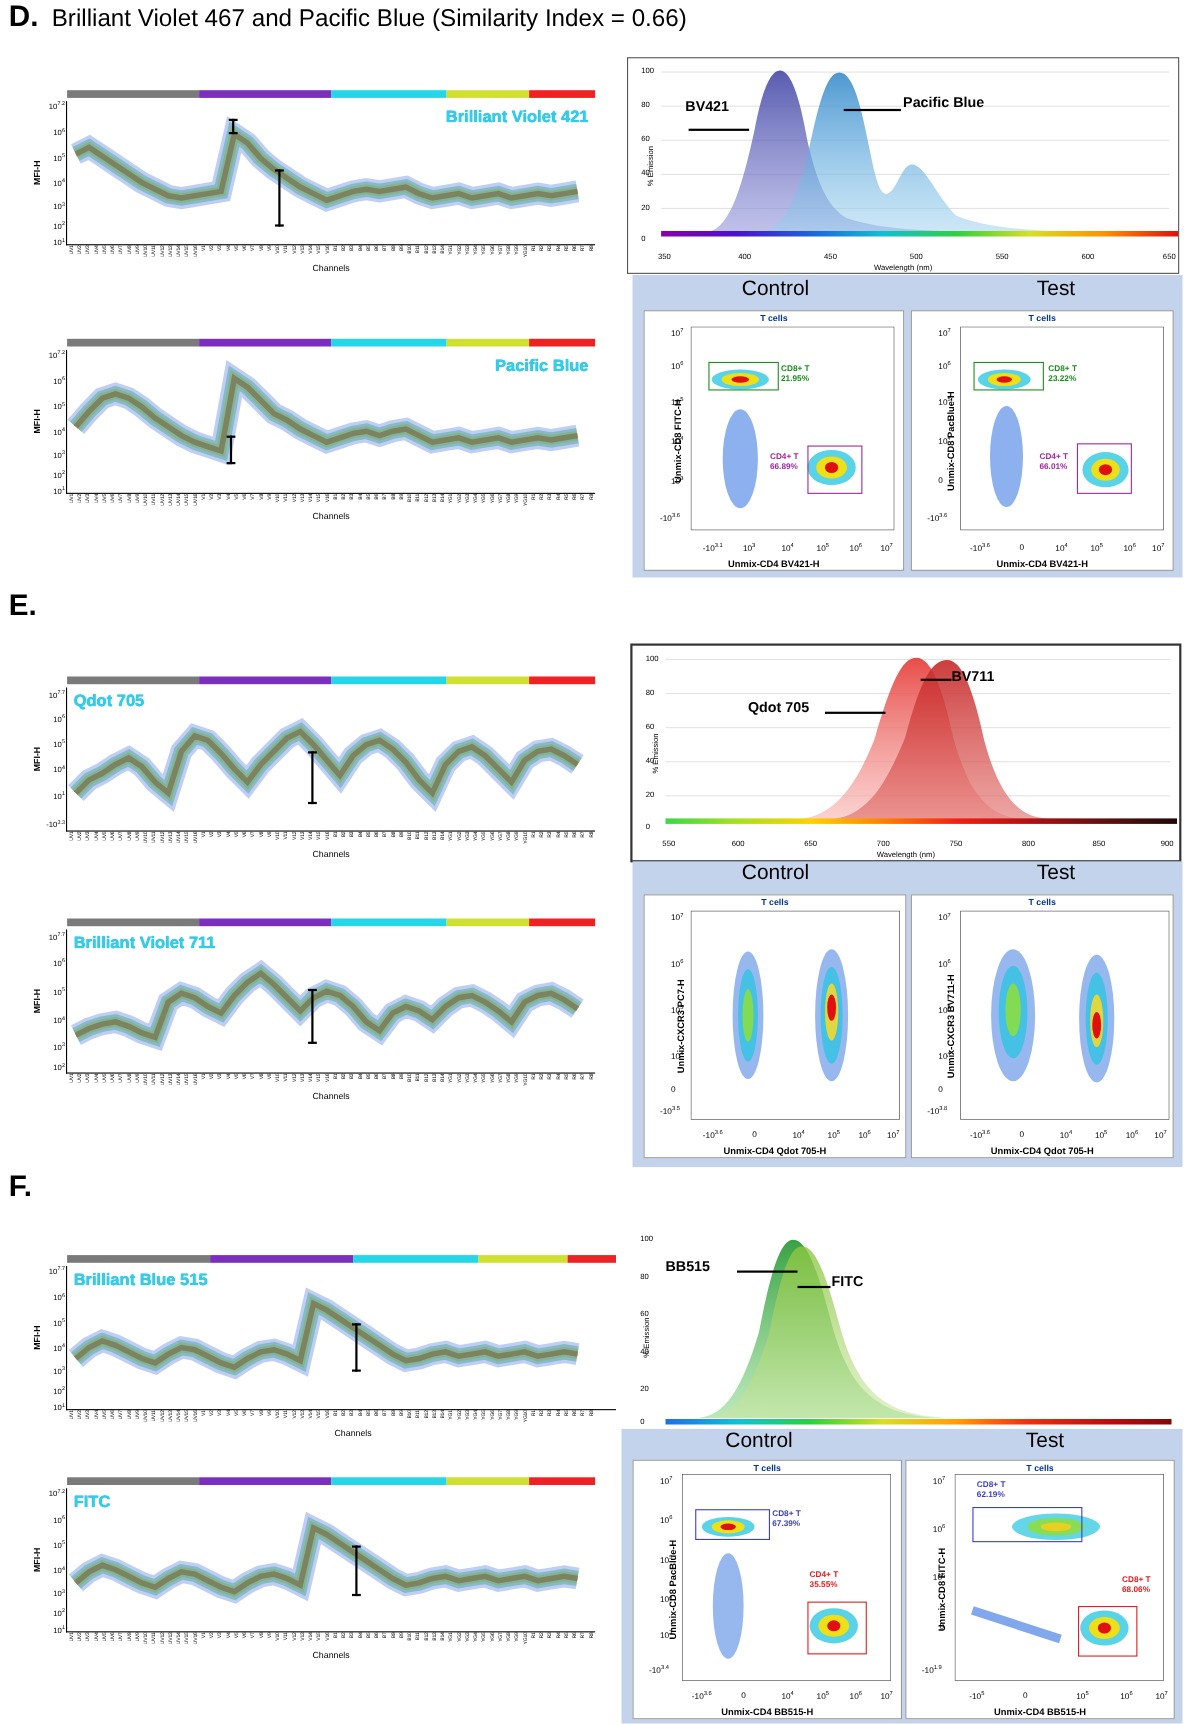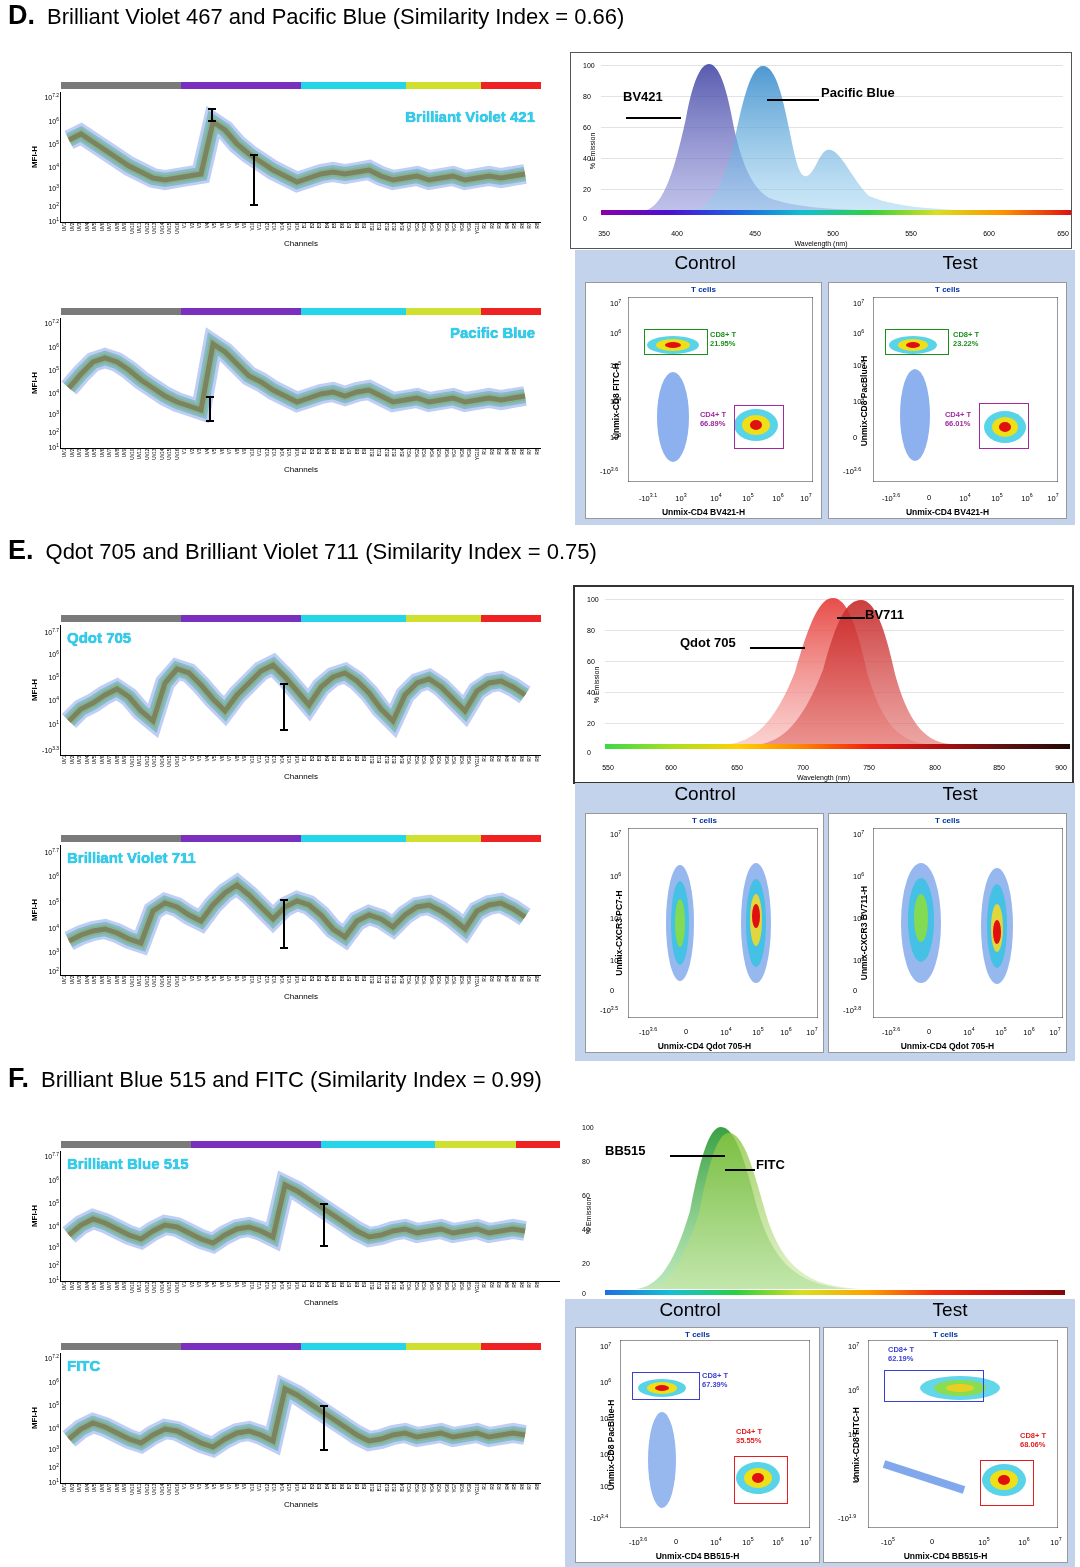--- a/index.html
+++ b/index.html
@@ -59,21 +59,21 @@
   </div>
 
   <div class="sig" style="left:60px;top:92px;width:480px;height:130px;">
     <div class="detbar">
       <span style="flex:16;background:#7a7a7a"></span>
         <span style="flex:16;background:#7b2fbe"></span>
         <span style="flex:14;background:#25d6e8"></span>
         <span style="flex:10;background:#cfe030"></span>
         <span style="flex:8;background:#ee2222"></span>
     </div>
-    <div class="sigtitle" style="right:6px;top:16px;">Brilliant Violet 421</div>
+    <div class="sigtitle" style="right:6px;top:6px;">Brilliant Violet 421</div>
     <div class="ybox">
       <div class="ylab" style="left:-4px;">MFI-H</div>
       <div class="ytick" style="top:4%;">10<sup>7.2</sup></div>
       <div class="ytick" style="top:22%;">10<sup>6</sup></div>
       <div class="ytick" style="top:40%;">10<sup>5</sup></div>
       <div class="ytick" style="top:58%;">10<sup>4</sup></div>
       <div class="ytick" style="top:74%;">10<sup>3</sup></div>
       <div class="ytick" style="top:88%;">10<sup>2</sup></div>
       <div class="ytick" style="top:99%;">10<sup>1</sup></div>
     </div>
@@ -373,21 +373,20 @@
         <span>CD4+ T</span><br>
         <span>66.01%</span>
       </div>
     </div>
   </div>
 </div>
 
 <div class="panel" style="top:535px;height:528px;">
   <div class="panel-head">
     <span class="panel-letter">E.</span>
-    <span class="panel-title">Qdot 705 and Brilliant Violet 711 (Similarity Index = 0.75)</span>
   </div>
 
   <div class="sig" style="left:60px;top:90px;width:480px;height:130px;">
     <div class="detbar">
       <span style="flex:16;background:#7a7a7a"></span>
         <span style="flex:16;background:#7b2fbe"></span>
         <span style="flex:14;background:#25d6e8"></span>
         <span style="flex:10;background:#cfe030"></span>
         <span style="flex:8;background:#ee2222"></span>
     </div>
@@ -676,21 +675,20 @@
         <ellipse cx="124" cy="100" rx="6" ry="24" fill="#f2d82a" opacity="0.9"></ellipse>
         <ellipse cx="124" cy="104" rx="4" ry="12" fill="#e01010"></ellipse>
       </svg>
     </div>
   </div>
 </div>
 
 <div class="panel" style="top:1063px;height:504px;">
   <div class="panel-head">
     <span class="panel-letter">F.</span>
-    <span class="panel-title">Brilliant Blue 515 and FITC (Similarity Index = 0.99)</span>
   </div>
 
   <div class="sig" style="left:60px;top:88px;width:480px;height:130px;padding-left:40px;">
     <div class="detbar">
       <span style="flex:16;background:#7a7a7a"></span>
         <span style="flex:16;background:#7b2fbe"></span>
         <span style="flex:14;background:#25d6e8"></span>
         <span style="flex:10;background:#cfe030"></span>
         <span style="flex:8;background:#ee2222"></span>
     </div>

